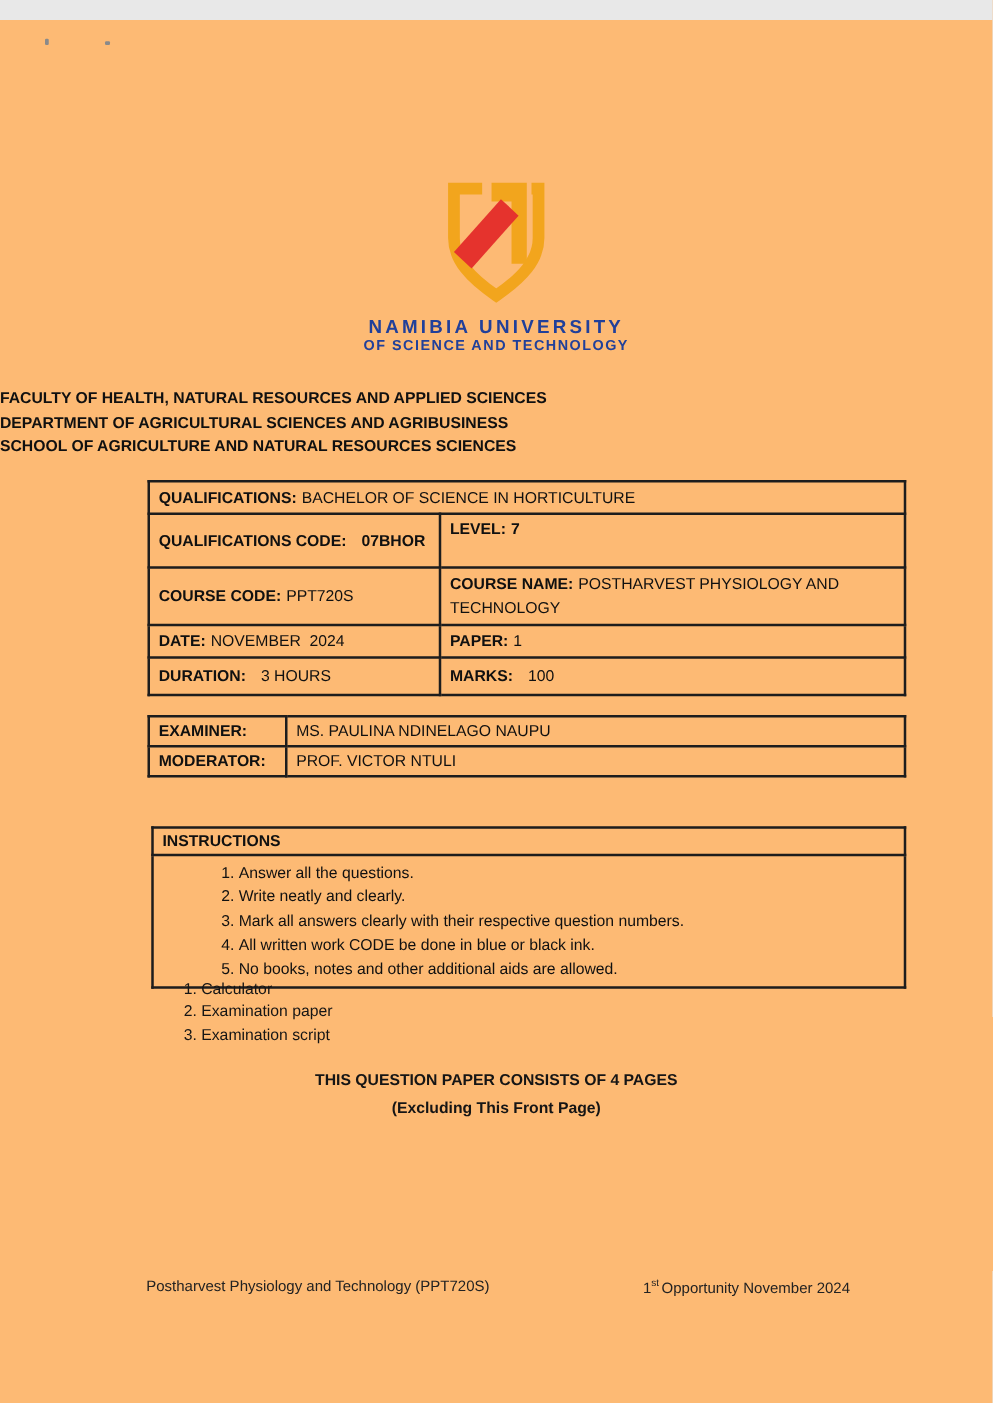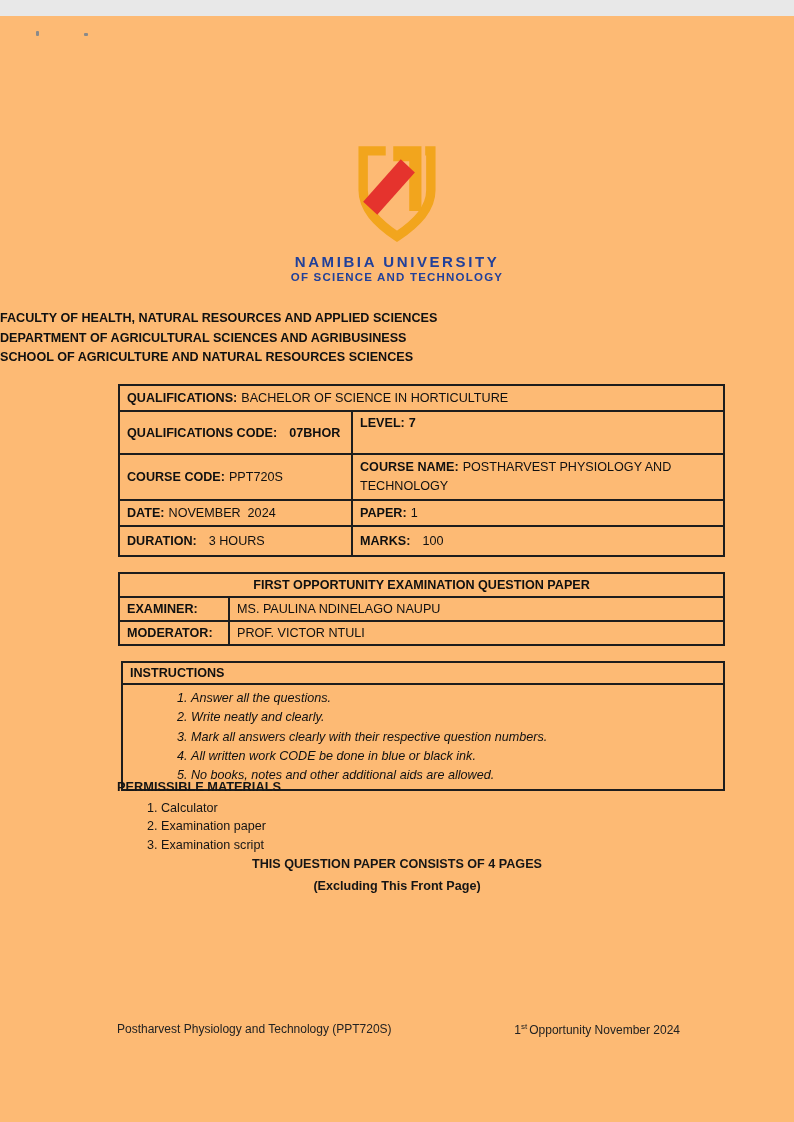--- a/index.html
+++ b/index.html
@@ -44,21 +44,21 @@
   .t1 .r5 { height:30px; }
   .cell-level { vertical-align:top; padding-top:4px; }
   .t1 .line2 { line-height:19px; }
 
   .t2 { position:absolute; top:556px; left:118px; width:607px; }
   .t2 .hr { height:24px; text-align:center; font-weight:bold; }
   .t2 .r { height:24px; }
 
   .t3 { position:absolute; top:645px; left:121px; width:604px; }
   .t3 .hr { height:21px; font-weight:bold; }
-  .t3 .body-cell { height:95px; vertical-align:top; padding:2px 0 4px 6px;font-style:italic; }
+  .t3 .body-cell { height:95px; vertical-align:top; padding:2px 0 4px 6px; }
   .t3 ol { margin:2px 0 0 0; padding-left:62px; }
   .t3 li { font-size:12.6px; line-height:18.8px; margin-bottom:0.5px; }
 
   .pm-block { position:absolute; top:762px; left:117px; width:608px; }
   .pm-title { font-weight:bold; font-size:12.8px; line-height:17px; }
   .pm-block ol { margin:4px 0 0 0; padding-left:44px; }
   .pm-block li { font-size:12.6px; line-height:18.3px; }
 
   .center-note { position:absolute; top:837px; left:0; width:794px; text-align:center;
                  font-weight:bold; font-size:12.6px; line-height:22px; }
@@ -137,23 +137,20 @@
     </tr>
   </tbody>
     </table>
 
   <table class="t2">
     <colgroup>
         <col style="width:110px">
         <col>
       </colgroup>
     <tbody>
-        <tr class="hr">
-      <td colspan="2">FIRST OPPORTUNITY EXAMINATION QUESTION PAPER</td>
-    </tr>
     <tr class="r">
       <td class="bold">EXAMINER:</td>
       <td>MS. PAULINA NDINELAGO NAUPU</td>
     </tr>
     <tr class="r">
       <td class="bold">MODERATOR:</td>
       <td>PROF. VICTOR NTULI</td>
     </tr>
   </tbody>
     </table>
@@ -171,21 +168,20 @@
           <li>Mark all answers clearly with their respective question numbers.</li>
           <li>All written work CODE be done in blue or black ink.</li>
           <li>No books, notes and other additional aids are allowed.</li>
         </ol>
       </td>
     </tr>
   </tbody>
     </table>
 
   <div class="pm-block">
-    <div class="pm-title">PERMISSIBLE MATERIALS</div>
     <ol>
       <li>Calculator</li>
       <li>Examination paper</li>
       <li>Examination script</li>
     </ol>
   </div>
 
   <div class="center-note">
     <div>THIS QUESTION PAPER CONSISTS OF 4 PAGES</div>
     <div>(Excluding This Front Page)</div>

